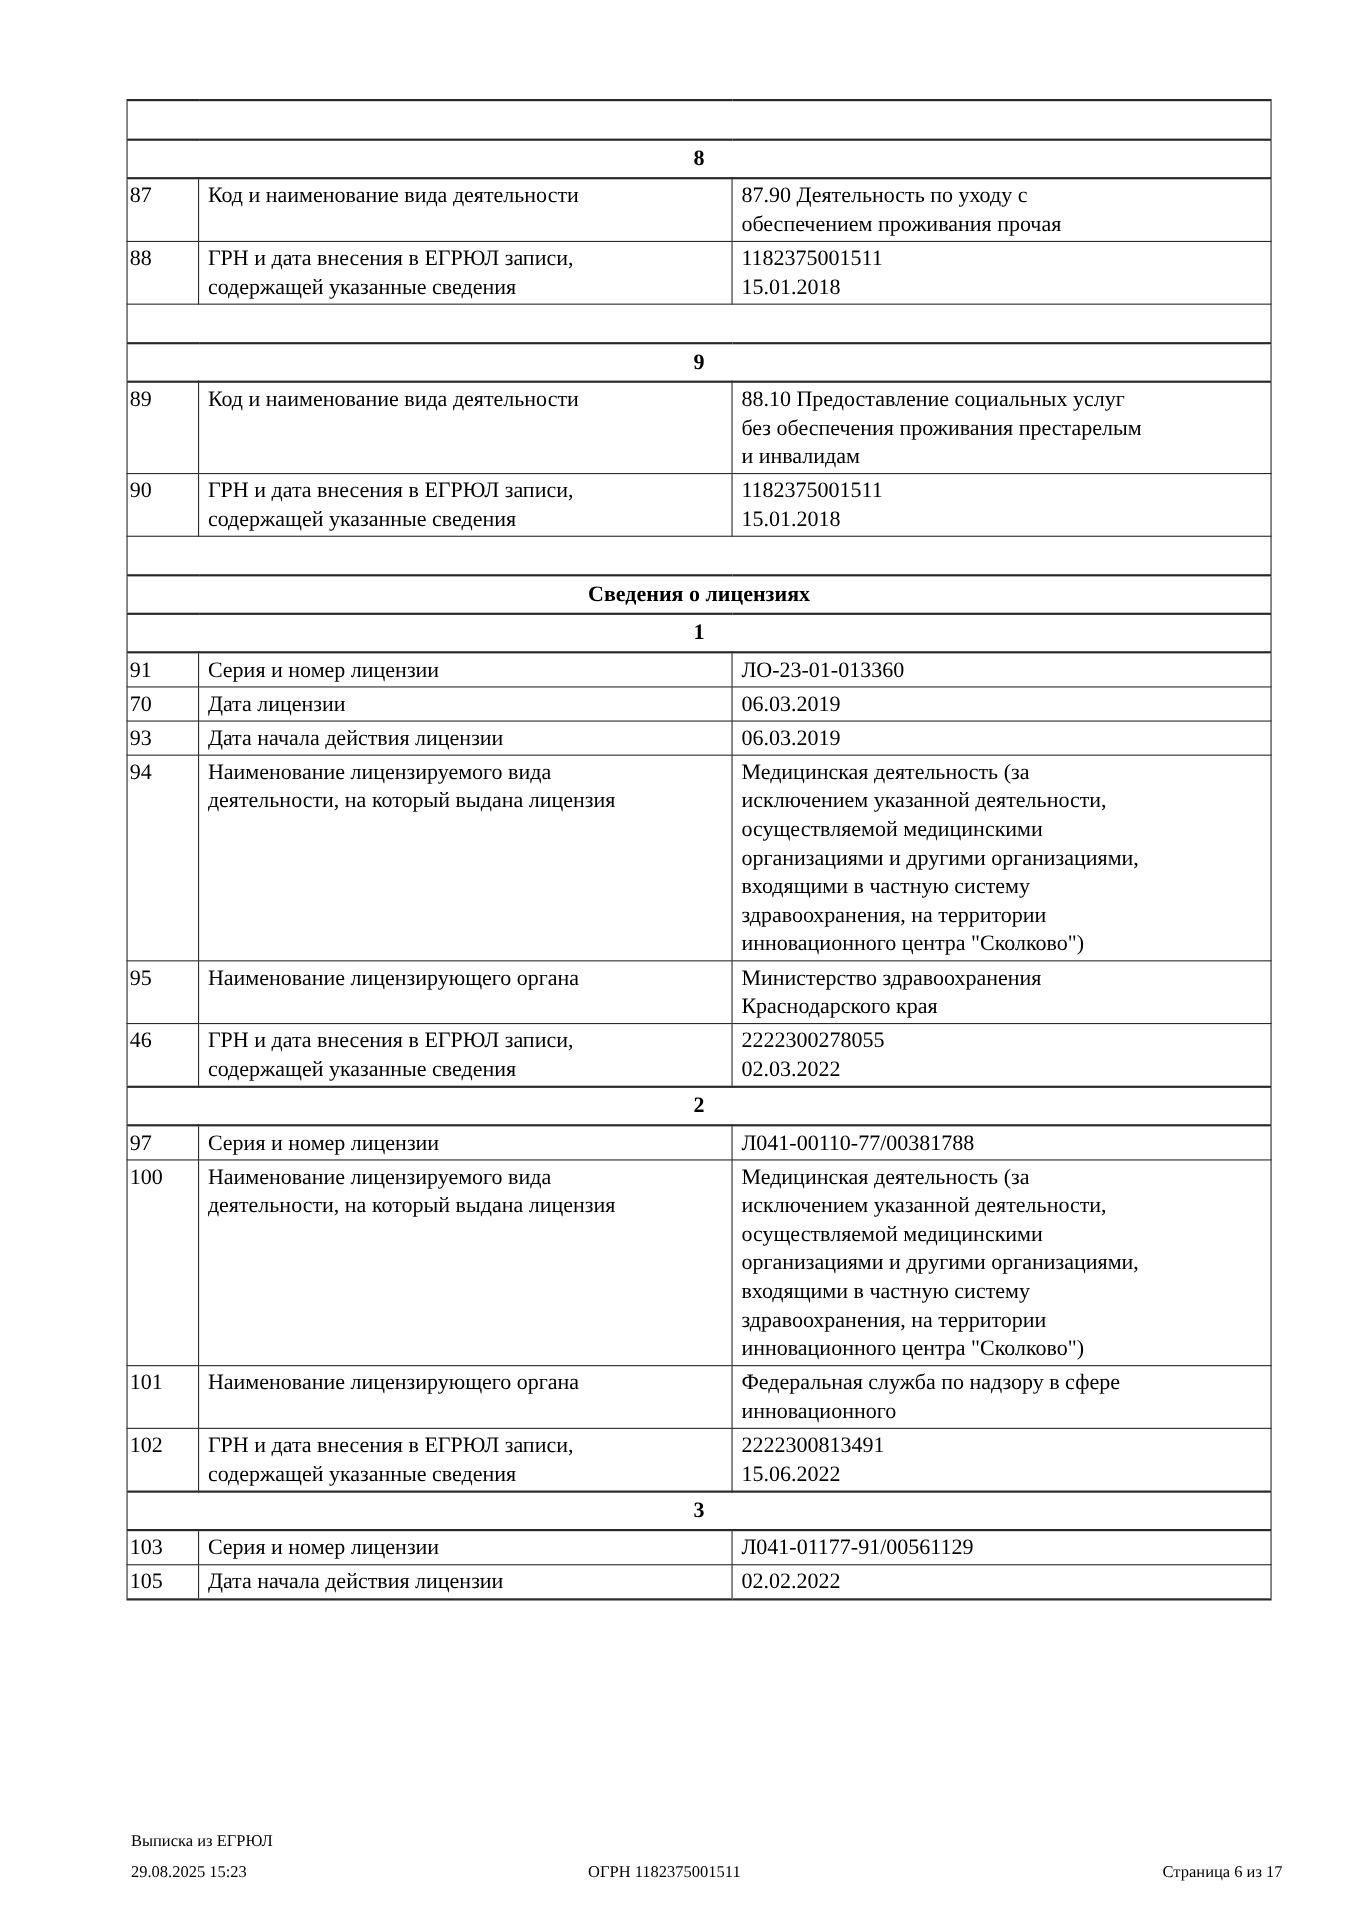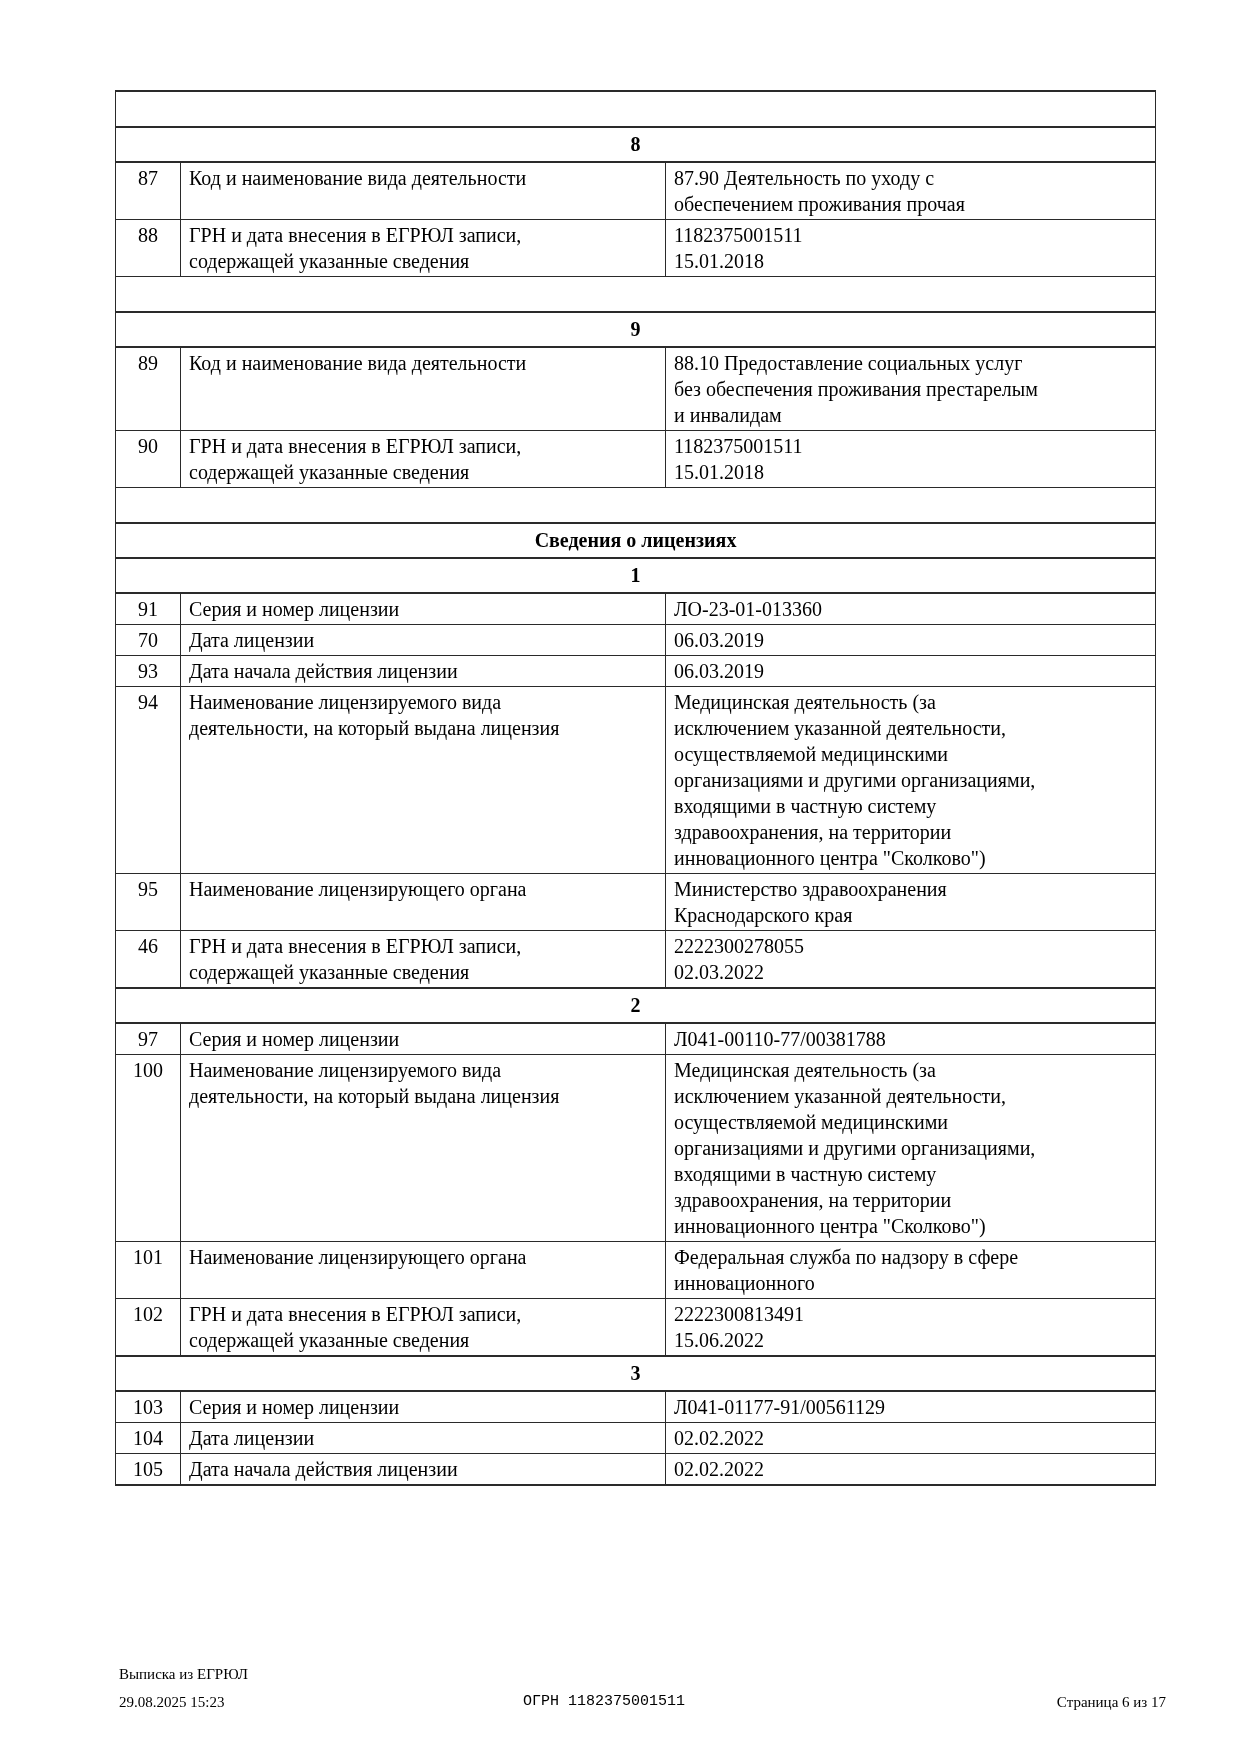--- a/index.html
+++ b/index.html
@@ -23,40 +23,40 @@
   .doc-table td {
     border:1px solid #2a2a2a;
     vertical-align:top;
     padding:2px 8px 2px 8px;
     white-space:pre-line;
     overflow:hidden;
   }
   .doc-table tr:first-child td { border-top:2px solid #2a2a2a; }
   .doc-table tr:last-child td { border-bottom:2px solid #2a2a2a; }
   .doc-table td.cell-num {
-    text-align:center;
+    text-align:left;
     padding-left:2px; padding-right:2px;
   }
   .doc-table tr.row-section td {
     border-top:2px solid #2a2a2a;
     border-bottom:2px solid #2a2a2a;
     text-align:center;
     font-weight:bold;
     padding:3px 0 4px 0;
   }
   .doc-table tr.row-spacer td { height:30px; }
   .footer {
     position:absolute;
     left:0; top:1660px;
     width:1240px;
     font-size:15px;
     line-height:28px;
   }
   .footer-left  { position:absolute; left:119px; top:0; }
-  .footer-center{ position:absolute; left:0; top:28px; width:1208px; text-align:center;font-family:Liberation Mono, monospace; }
+  .footer-center{ position:absolute; left:0; top:28px; width:1208px; text-align:center; }
   .footer-right { position:absolute; right:74px; top:28px; text-align:left; }
 </style>
 </head>
 <body>
 
 <div class="page">
 
   <table class="doc-table">
     <colgroup>
       <col style="width:65px">
@@ -187,25 +187,20 @@
         </tr>
         <tr class="row-section">
           <td colspan="3">3</td>
         </tr>
         <tr class="row-data">
           <td class="cell-num">103</td>
           <td class="cell-label">Серия и номер лицензии</td>
           <td class="cell-value">Л041-01177-91/00561129</td>
         </tr>
         <tr class="row-data">
-          <td class="cell-num">104</td>
-          <td class="cell-label">Дата лицензии</td>
-          <td class="cell-value">02.02.2022</td>
-        </tr>
-        <tr class="row-data">
           <td class="cell-num">105</td>
           <td class="cell-label">Дата начала действия лицензии</td>
           <td class="cell-value">02.02.2022</td>
         </tr>
       </tbody>
   </table>
 
   <div class="footer">
     <div class="footer-left">
       <div>Выписка из ЕГРЮЛ</div>

